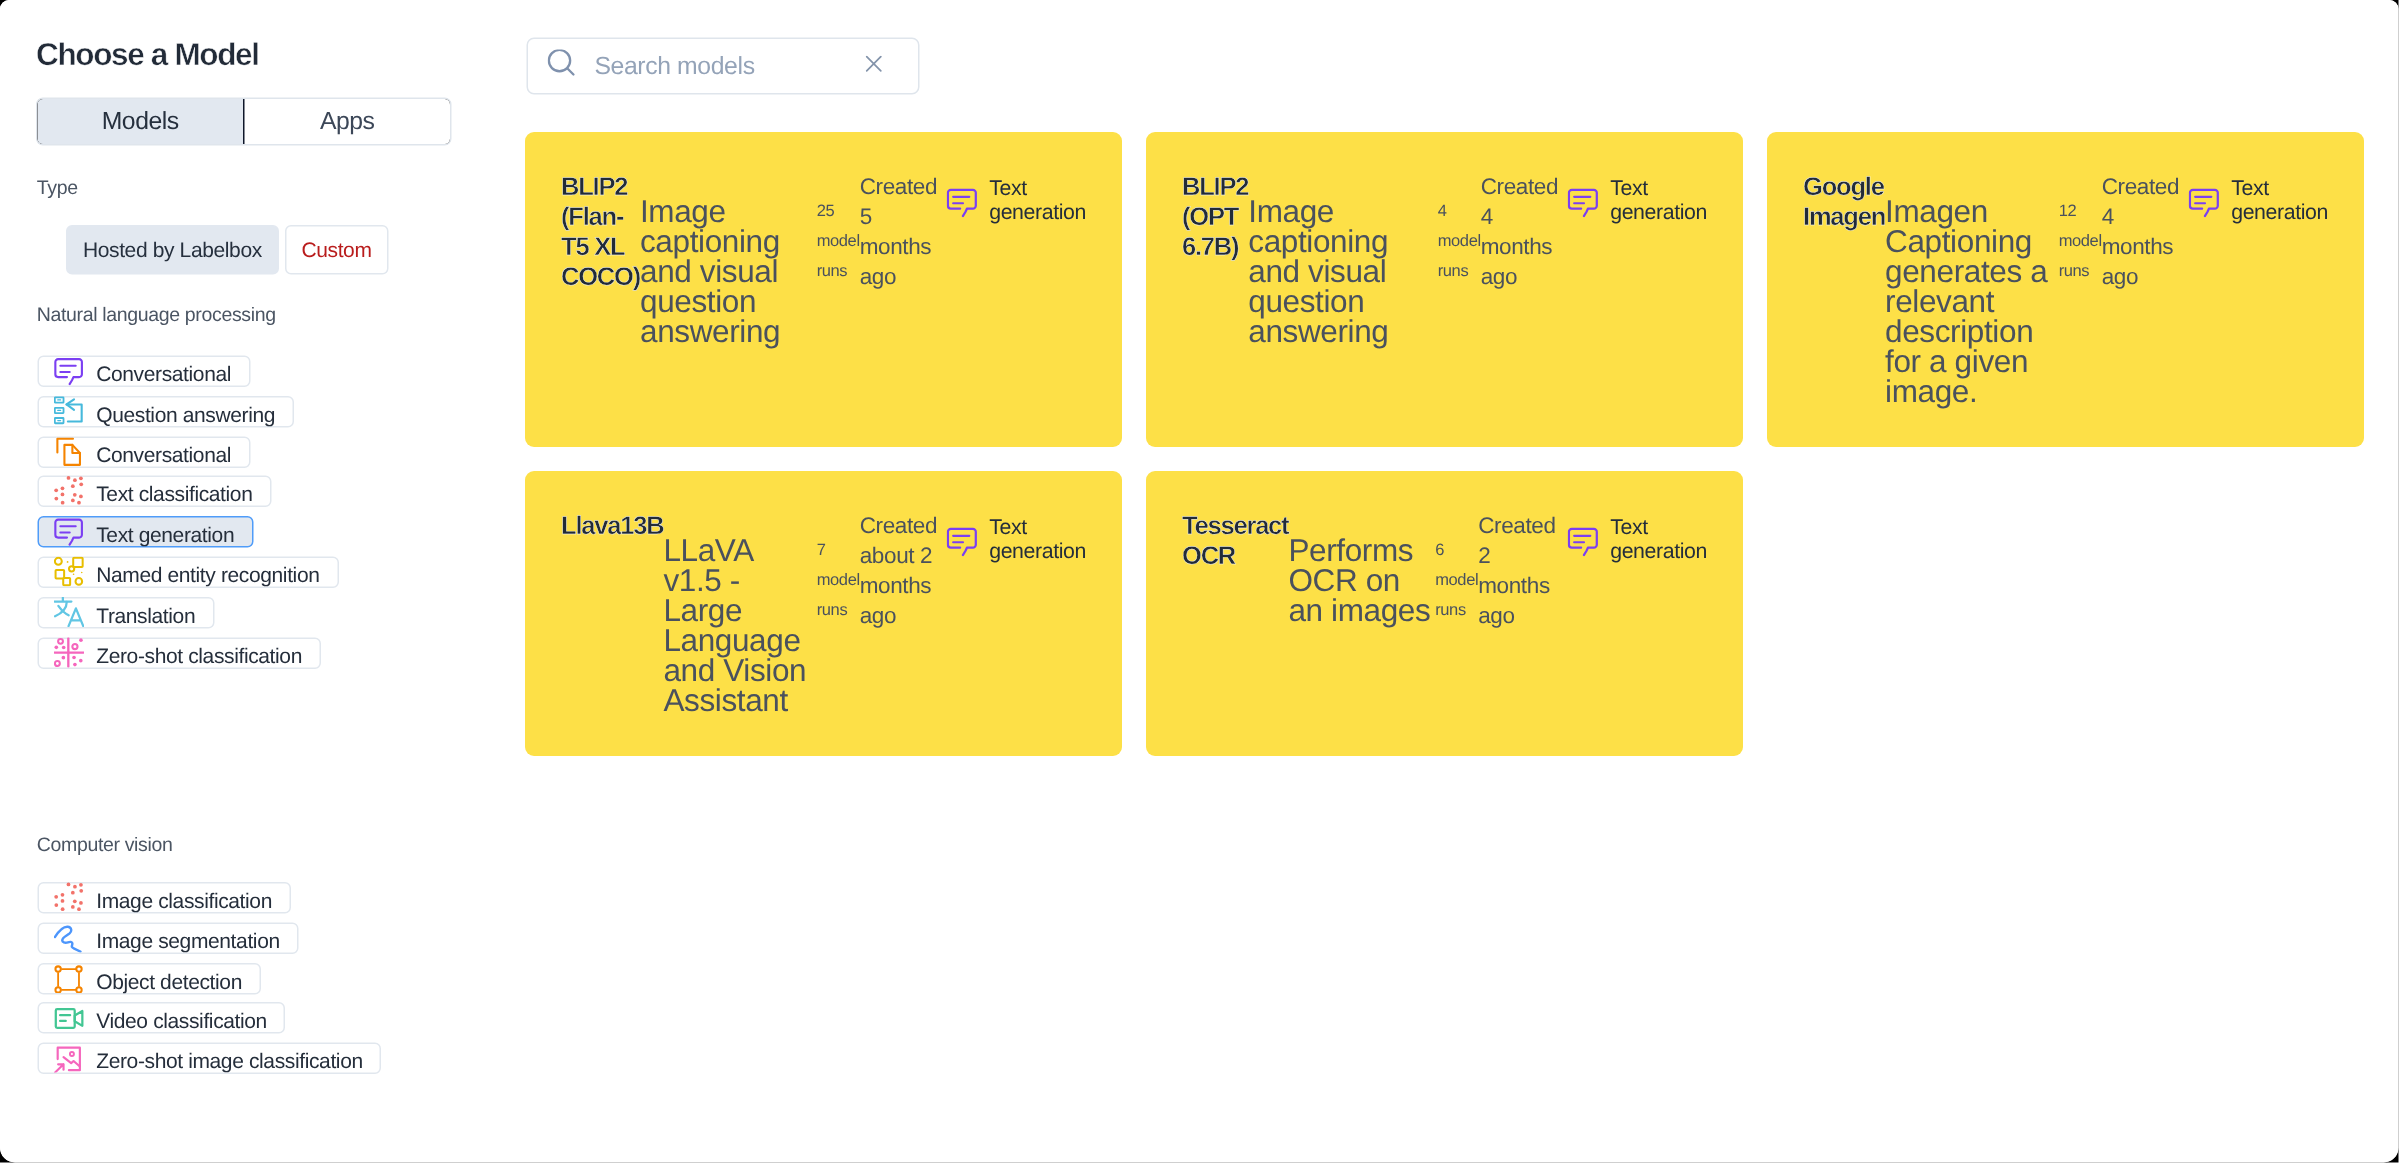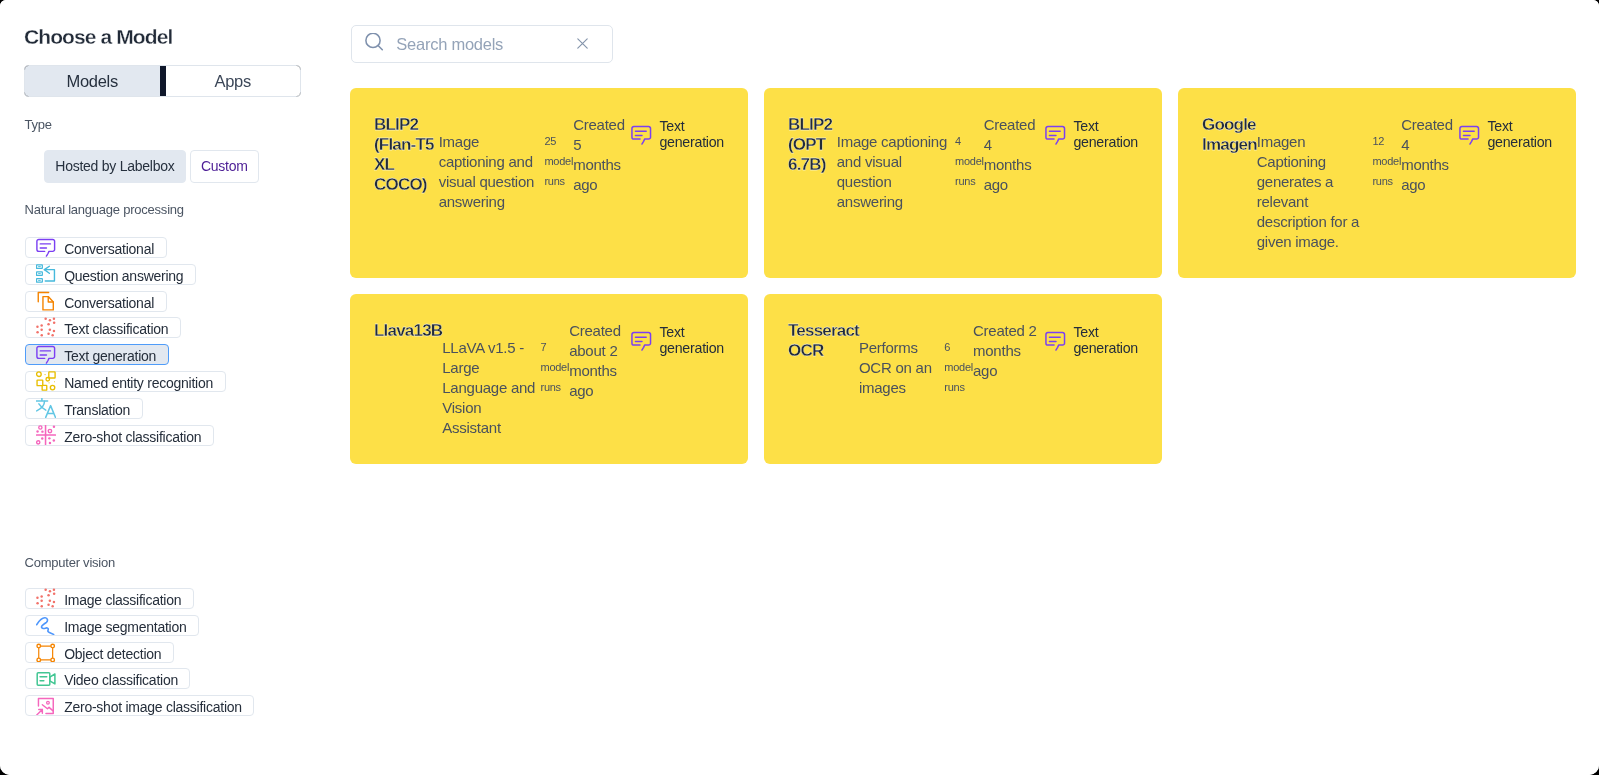--- a/index.html
+++ b/index.html
@@ -12,32 +12,32 @@
 
 #sidebar{position:absolute;left:0;top:0;width:330px;height:775px;background:#fff;}
 .page-title{position:absolute;left:24px;top:23.6px;font-size:21px;line-height:26px;
   font-weight:700;color:#222b38;letter-spacing:-0.9px;-webkit-text-stroke:0.32px #fff;}
 
 .tabs{position:absolute;left:24px;top:65px;width:277px;height:32px;display:flex;
   border:1px solid #dfe5ec;border-radius:4.5px;overflow:hidden;background:#000000;}
 .tab{flex:1 1 0;display:flex;align-items:center;justify-content:center;
   font-size:16.5px;letter-spacing:-0.3px;color:#3c4758;cursor:pointer;background:#fff;}
 .tab.active{background:#e2e8f0;color:#26303e;}
-.tab + .tab{border-left:6px solid #0f172a;}
+.tab + .tab{border-left:1px solid #0f172a;}
 
 .group-label{position:absolute;left:24.5px;font-size:13px;line-height:16px;
   letter-spacing:-0.23px;color:#4b5563;}
 #lbl-type{top:116.9px;}
 #lbl-nlp{top:201.9px;}
 #lbl-cv{top:554.6px;}
 
 .chipset{position:absolute;left:24.3px;display:flex;gap:4.4px;padding-left:20px;}
 #typechips{top:150px;}
 .chip{height:32.5px;display:flex;align-items:center;padding:0 10px;border:1px solid #e1e7ee;
-  border-radius:4px;font-size:14px;letter-spacing:-0.25px;color:#4c1d95;background:#fff;
+  border-radius:4px;font-size:14px;letter-spacing:-0.25px;color:#b91c1c;background:#fff;
   cursor:pointer;white-space:nowrap;}
 .chip.selected{background:#e2e8f0;border-color:#e2e8f0;color:#26303e;}
 
 .pill-list{position:absolute;left:24.6px;display:flex;flex-direction:column;gap:5.9px;}
 #nlp-list{top:236.8px;}
 #cv-list{top:587.8px;}
 .pill{height:21px;display:inline-flex;align-items:flex-end;align-self:flex-start;
   padding:0 11.5px 0 10.55px;border:1px solid #e1e7ee;border-radius:4px;background:#fff;
   font-size:14px;letter-spacing:-0.25px;color:#252e3b;cursor:pointer;white-space:nowrap;gap:8px;}
 .pill.active{background:#e2e8f0;border:1px solid #4f9cf9;}
@@ -50,21 +50,21 @@
 .searchbox .sicon{position:absolute;left:13.7px;top:7.6px;width:20px;height:20px;}
 .searchbox input{position:absolute;left:44.6px;top:0.5px;width:178px;height:100%;border:0;outline:0;
   font-size:16.5px;letter-spacing:-0.25px;font-family:inherit;color:#4a515d;background:transparent;}
 .searchbox input::placeholder{color:#94a3b8;opacity:1;}
 .searchbox .clear{position:absolute;right:24.2px;top:9.9px;width:11px;height:11px;cursor:pointer;}
 
 #cardgrid{position:absolute;left:20px;top:88px;right:0;display:flex;flex-wrap:wrap;gap:16px;}
 .card{width:398px;background:#fde047;border-radius:6px;padding:27px 24px 26px 24px;display:flex;cursor:pointer;}
 .card .ttl{font-size:17px;font-weight:700;color:#222b38;line-height:20px;letter-spacing:-0.8px;
   -webkit-text-stroke:0.28px #f6f8fc;}
-.card .desc{font-size:15px;color:#4a515d;line-height:20px;letter-spacing:-0.25px;margin-top:17px;}
+.card .desc{font-size:21px;color:#4a515d;line-height:20px;letter-spacing:-0.25px;margin-top:17px;}
 .card .runs{font-size:11px;color:#4a515d;line-height:20px;letter-spacing:-0.25px;margin-top:16px;}
 .card .created{font-size:15px;color:#4a515d;line-height:20px;letter-spacing:-0.25px;}
 .card .tag{display:flex;align-items:center;gap:8.3px;margin-top:9px;margin-left:5.4px;font-size:14.2px;letter-spacing:-0.25px;color:#242d3b;height:20px;}
 .card .tag .ic{width:21px;height:21px;flex:0 0 21px;position:relative;top:0.2px;left:1.0px;}
 </style>
 </head>
 <body>
 
 <div id="page">
 

